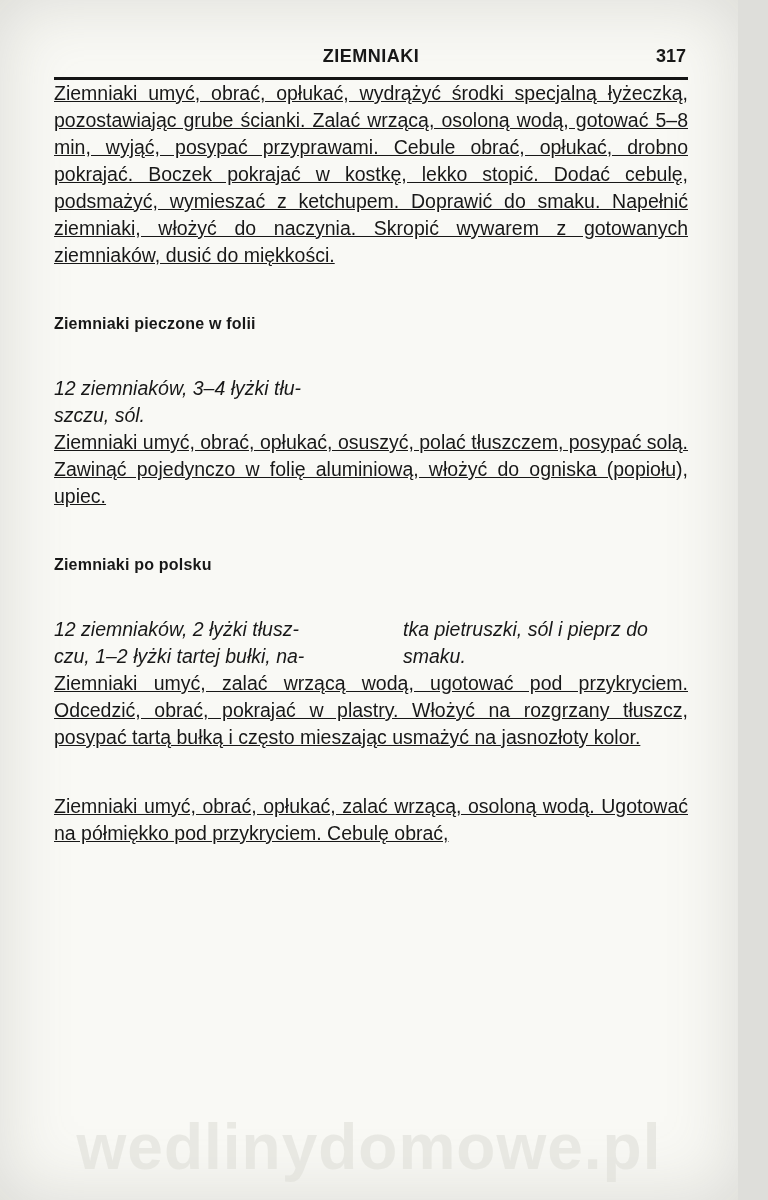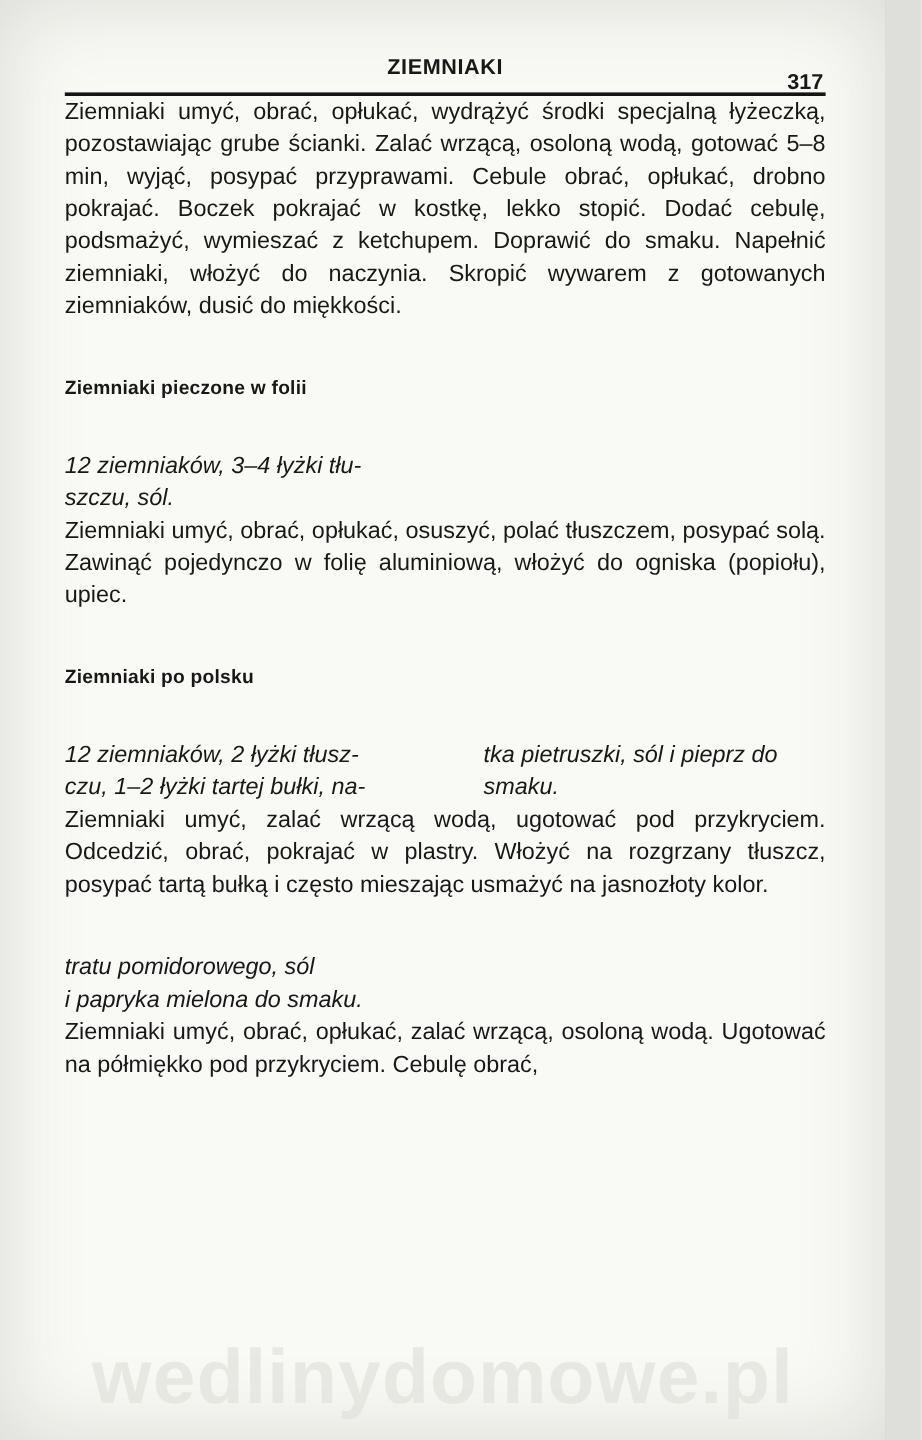--- a/index.html
+++ b/index.html
@@ -23,33 +23,34 @@
     }
     .header { position: relative; height: 24px; }
     .page-title {
       position: absolute; left: 0; right: 0;
       text-align: center;
       font-weight: bold;
       font-size: 18px;
       letter-spacing: 0.5px;
     }
     .page-number {
-      position: absolute; right: 2px; top: 12px;
+      position: absolute; right: 2px; top: 0;
       font-weight: bold;
       font-size: 18px;
     }
     .header-rule {
       border-bottom: 3px solid #151515;
       margin-top: 7px;
     }
     p.body-text {
       font-size: 19.5px;
       line-height: 27px;
       text-align: justify;
       margin: 0;
+      text-decoration: underline;
     }
     .intro { margin-top: 26px; }
     h2.recipe-title {
       font-size: 16px;
       font-weight: bold;
       margin: 46px 0 0 0;
       letter-spacing: 0.2px;
     }
     .ingredients {
       display: flex;
@@ -108,22 +109,20 @@
         <div class="ing-col">12 ziemniaków, 2 łyżki tłusz-
 czu, 1–2 łyżki tartej bułki, na-</div>
         <div class="ing-col">tka pietruszki, sól i pieprz do
 smaku.</div>
       </div>
       <p class="body-text recipe-body">Ziemniaki umyć, zalać wrzącą wodą, ugotować pod przykryciem. Odcedzić, obrać, pokrajać w plastry. Włożyć na rozgrzany tłuszcz, posypać tartą bułką i często mieszając usmażyć na jasnozłoty kolor.</p>
     </section>
 
     <section>
       <div class="ingredients">
-        <div class="ing-col">tratu pomidorowego, sól
-i papryka mielona do smaku.</div>
       </div>
       <p class="body-text recipe-body">Ziemniaki umyć, obrać, opłukać, zalać wrzącą, osoloną wodą. Ugotować na półmiękko pod przykryciem. Cebulę obrać,</p>
     </section>
 
   </div>
 
   <div class="watermark">wedlinydomowe.pl</div>
 </div>
 
 </body></html>

